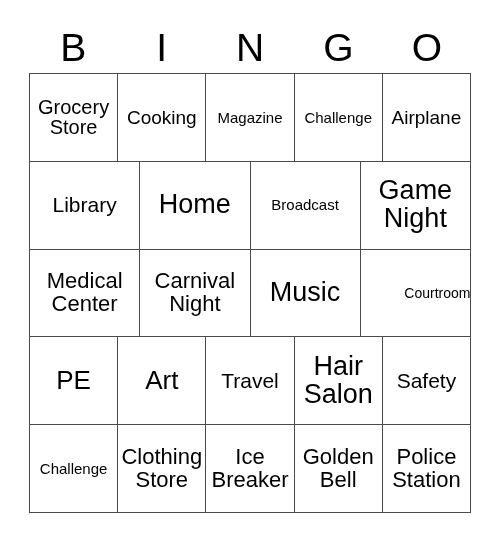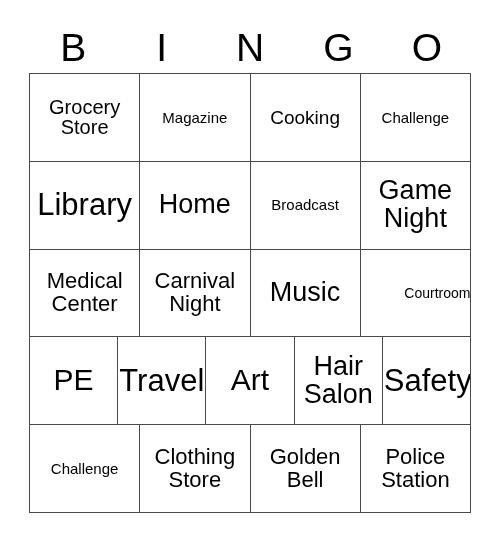--- a/index.html
+++ b/index.html
@@ -80,23 +80,23 @@
     font-weight: 400;
     white-space: pre-line;
     color: #000000;
   }
   
   .fs-xs   { font-size: 14px; padding-left: 44px; }
   .fs-s    { font-size: 15px; }
   .fs-m    { font-size: 19px; }
   .fs-ml   { font-size: 20px; }
   .fs-l    { font-size: 22px; }
-  .fs-xl   { font-size: 31px; }
+  .fs-xl   { font-size: 21px; }
   .fs-xxl  { font-size: 27px; }
-  .fs-huge { font-size: 30px; }
+  .fs-huge { font-size: 26px; }
 </style>
 </head>
 <body>
 
 <div id="card">
 
   <div id="header-row">
     <div class="header-letter">B</div>
     <div class="header-letter">I</div>
     <div class="header-letter">N</div>
@@ -105,27 +105,30 @@
   </div>
 
   <div id="grid">
 
     <div class="grid-row">
       <div class="cell">
           <span class="cell-text fs-ml">Grocery
 Store</span>
         </div>
       <div class="cell">
+          <span class="cell-text fs-m">Cooking</span>
+        </div>
+      <div class="cell">
           <span class="cell-text fs-s">Magazine</span>
         </div>
       <div class="cell">
-          <span class="cell-text fs-m">Cooking</span>
-        </div>
-      <div class="cell">
           <span class="cell-text fs-s">Challenge</span>
+        </div>
+      <div class="cell">
+          <span class="cell-text fs-m">Airplane</span>
         </div>
     </div>
 
     <div class="grid-row">
       <div class="cell">
           <span class="cell-text fs-xl">Library</span>
         </div>
       <div class="cell">
           <span class="cell-text fs-xxl">Home</span>
         </div>
@@ -153,43 +156,47 @@
       <div class="cell">
           <span class="cell-text fs-xs">Courtroom</span>
         </div>
     </div>
 
     <div class="grid-row">
       <div class="cell">
           <span class="cell-text fs-huge">PE</span>
         </div>
       <div class="cell">
+          <span class="cell-text fs-huge">Art</span>
+        </div>
+      <div class="cell">
           <span class="cell-text fs-xl">Travel</span>
-        </div>
-      <div class="cell">
-          <span class="cell-text fs-huge">Art</span>
         </div>
       <div class="cell">
           <span class="cell-text fs-xxl">Hair
 Salon</span>
         </div>
       <div class="cell">
           <span class="cell-text fs-xl">Safety</span>
         </div>
     </div>
 
     <div class="grid-row">
       <div class="cell">
           <span class="cell-text fs-s">Challenge</span>
         </div>
       <div class="cell">
           <span class="cell-text fs-l">Clothing
 Store</span>
         </div>
       <div class="cell">
+          <span class="cell-text fs-l">Ice
+Breaker</span>
+        </div>
+      <div class="cell">
           <span class="cell-text fs-l">Golden
 Bell</span>
         </div>
       <div class="cell">
           <span class="cell-text fs-l">Police
 Station</span>
         </div>
     </div>
 
   </div>

